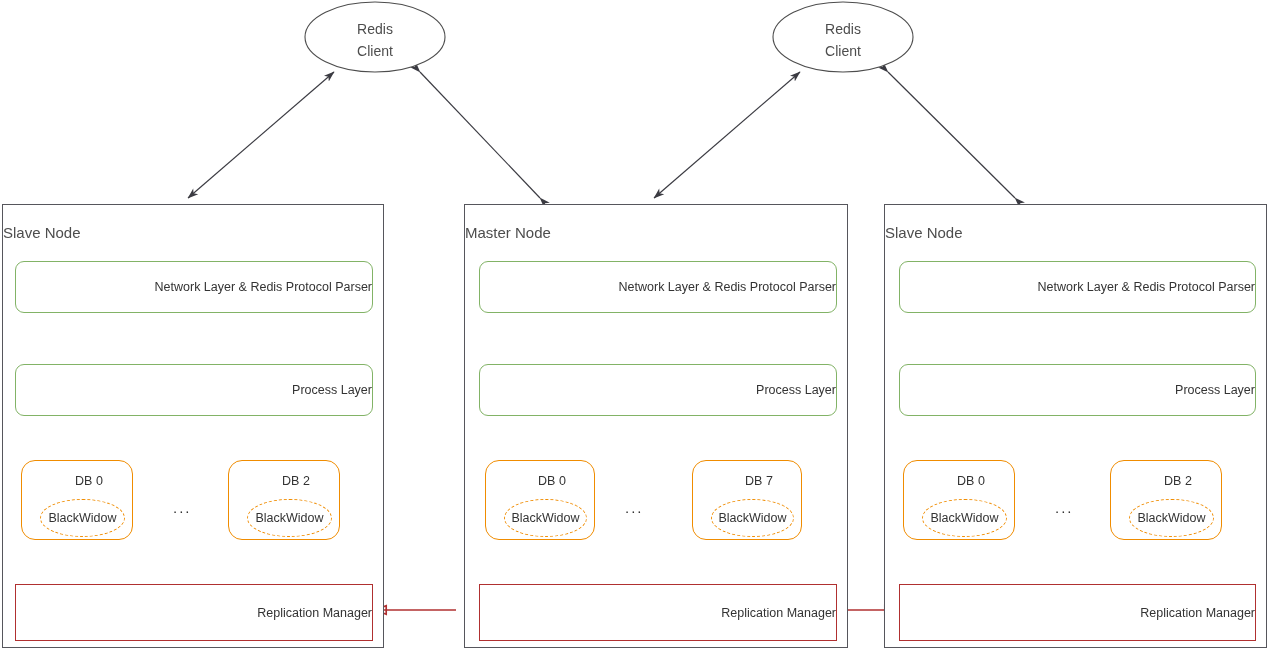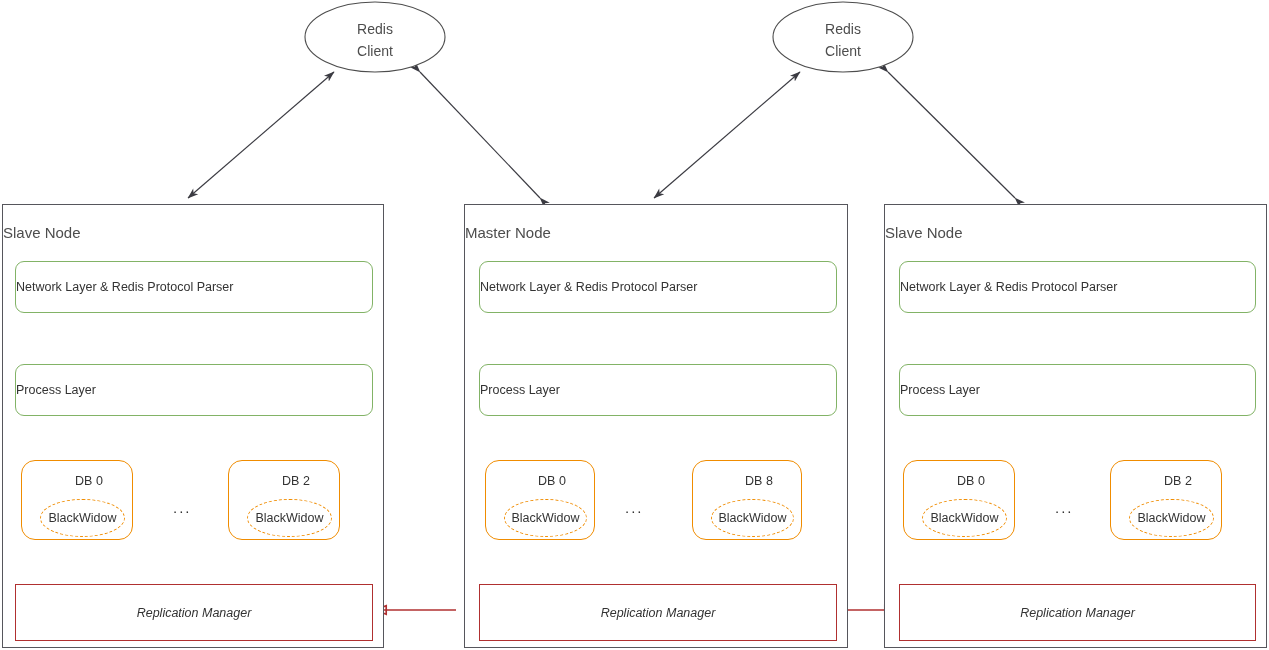--- a/index.html
+++ b/index.html
@@ -46,21 +46,21 @@
     top: 19px;
     left: 0;
   }
   .layer-box {
     position: absolute;
     border: 1.2px solid #82b366;
     border-radius: 9px;
     background: #ffffff;
     display: flex;
     align-items: center;
-    justify-content: flex-start;
+    justify-content: flex-end;
     color: #333333;
     font-size: 12.5px;
   }
   .db-box {
     position: absolute;
     border: 1.6px solid #f08c00;
     border-radius: 14px;
     background: #ffffff;
   }
   .db-label {
@@ -86,24 +86,23 @@
     color: #333333;
     font-size: 12.5px;
     background: #ffffff;
   }
   .repl-box {
     position: absolute;
     border: 1.4px solid #b03030;
     background: #ffffff;
     display: flex;
     align-items: center;
-    justify-content: center;
-    color: #333333;
-    font-size: 12.5px;
-    font-style: italic;
+    justify-content: flex-end;
+    color: #333333;
+    font-size: 12.5px;
   }
   .dots {
     position: absolute;
     color: #333333;
     font-size: 15px;
     letter-spacing: 2px;
     line-height: 1;
   }
 </style>
 </head>
@@ -211,21 +210,21 @@
     </div>
     <div class="layer-box" style="left:14px; top:159px; width:358px; height:52px;">
       <span>Process Layer</span>
     </div>
     <div class="db-box" style="left:20px; top:255px; width:110px; height:80px;">
       <div class="db-label">DB 0</div>
       <div class="bw-ellipse">BlackWidow</div>
     </div>
     <div class="dots" style="left:160px; top:295px;">...</div>
     <div class="db-box" style="left:227px; top:255px; width:110px; height:80px;">
-      <div class="db-label">DB 8</div>
+      <div class="db-label">DB 7</div>
       <div class="bw-ellipse">BlackWidow</div>
     </div>
     <div class="repl-box" style="left:14px; top:379px; width:358px; height:57px;">
       <span>Replication Manager</span>
     </div>
   </div>
 
   <div class="node-box" style="left:884px; top:204px; width:383px; height:444px;">
     <div class="node-title">Slave Node</div>
     <div class="layer-box" style="left:14px; top:56px; width:357px; height:52px;">

